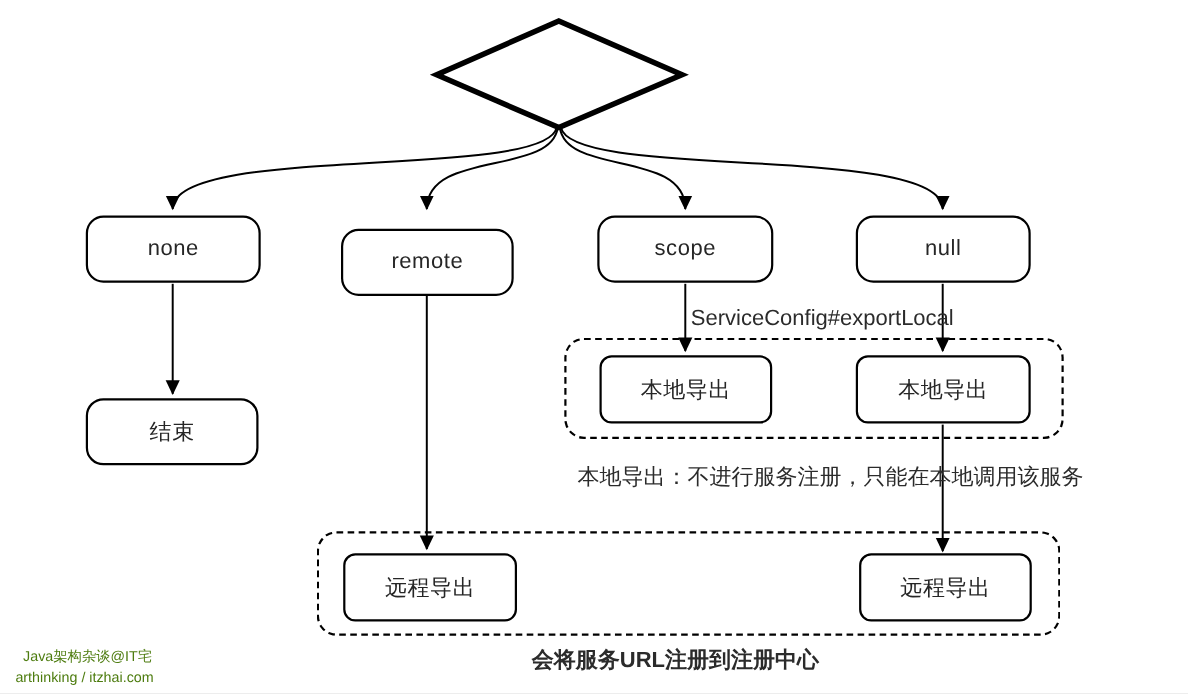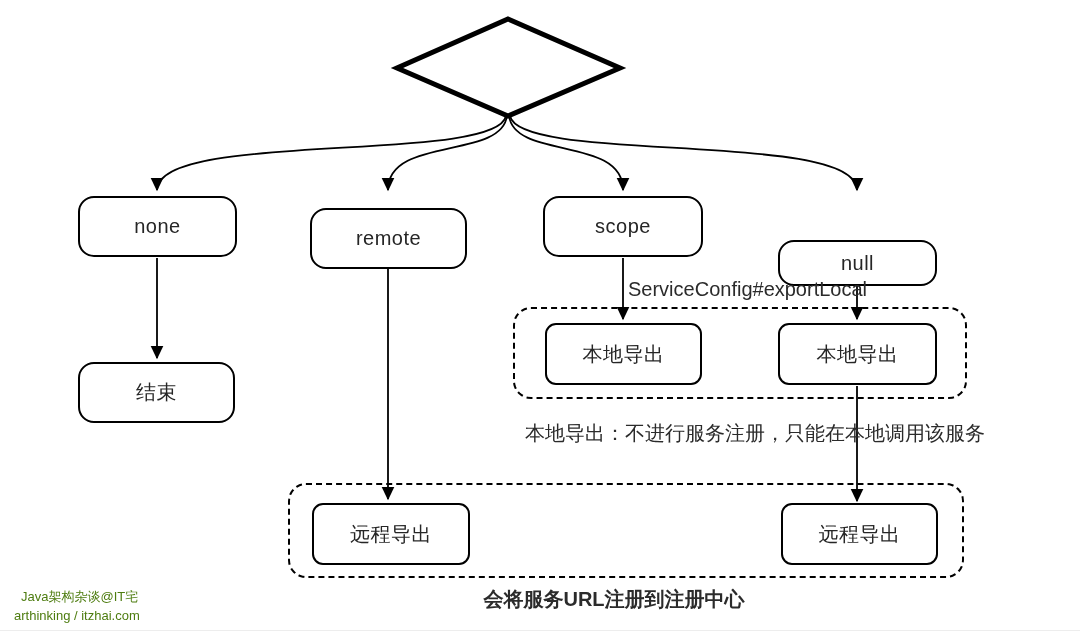--- a/index.html
+++ b/index.html
@@ -111,21 +111,21 @@
 
   <div class="node" style="left:78px;  top:196px; width:159px; height:61px;">
     <span>none</span>
   </div>
   <div class="node" style="left:310px; top:208px; width:157px; height:61px;">
     <span>remote</span>
   </div>
   <div class="node" style="left:543px; top:196px; width:160px; height:61px;">
     <span>scope</span>
   </div>
-  <div class="node" style="left:778px; top:196px; width:159px; height:46px;margin-top:44px;">
+  <div class="node" style="left:778px; top:196px; width:159px; height:61px;">
     <span>null</span>
   </div>
 
   <div class="node" style="left:78px; top:362px; width:157px; height:61px;">
     <span>结束</span>
   </div>
 
   <div class="edge-label">ServiceConfig#exportLocal</div>
 
   <div class="group-box" style="left:513px; top:307px; width:454px; height:92px;"></div>

